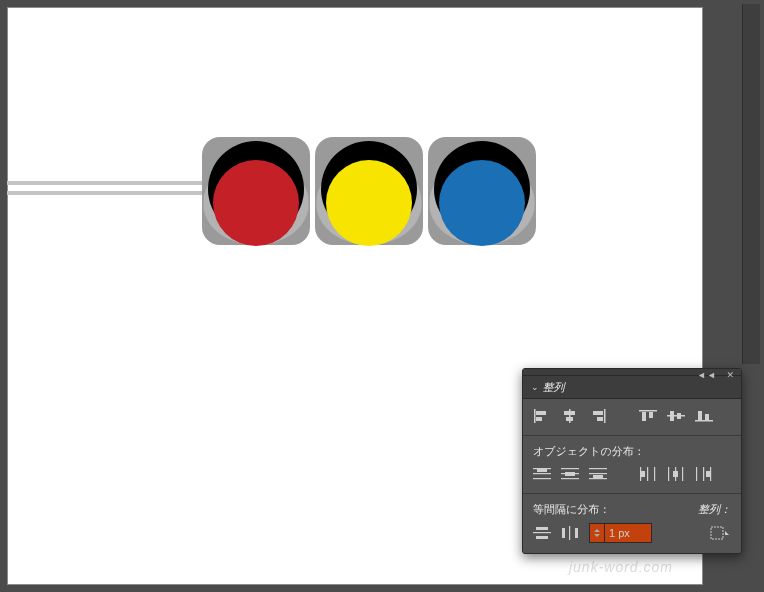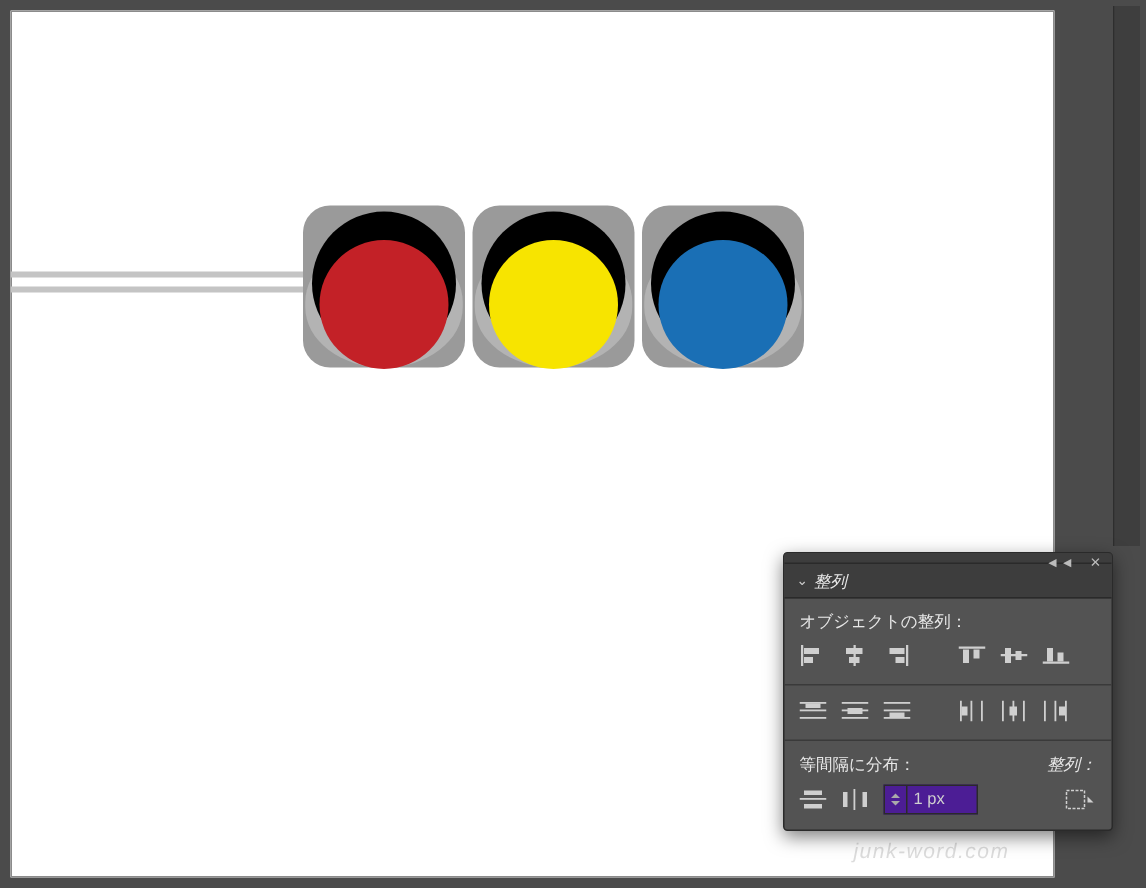--- a/index.html
+++ b/index.html
@@ -15,21 +15,21 @@
   .panel-header{display:flex;align-items:center;height:22px;background:#3d3d3d;border-bottom:1px solid #2a2a2a;padding:0 8px;}
   .panel-header .chev{margin-right:4px;font-size:9px;color:#cfcfcf;}
   .panel-header .title{font-size:11px;color:#eaeaea;font-style:italic;}
   .section{padding:8px 10px 10px 10px;border-bottom:1px solid #3a3a3a;}
   .section:last-child{border-bottom:none;}
   .section-label{font-size:11px;color:#e8e8e8;margin-bottom:6px;}
   .row{display:flex;align-items:center;gap:10px;}
   .right-label{margin-left:auto;color:#e8e8e8;font-style:italic;}
   .btn{width:18px;height:18px;display:flex;align-items:center;justify-content:center;background:transparent;border:none;padding:0;cursor:pointer;}
   .btn svg{display:block;}
-  .num-field{display:flex;align-items:center;height:18px;background:#4c1d95;border:1px solid #2a2a2a;}
+  .num-field{display:flex;align-items:center;height:18px;background:#c2410c;border:1px solid #2a2a2a;}
   .num-field .step{width:14px;height:100%;display:flex;flex-direction:column;align-items:center;justify-content:center;border-right:1px solid #2a2a2a;}
   .num-field .step div{width:0;height:0;border-left:3px solid transparent;border-right:3px solid transparent;}
   .num-field .step .up{border-bottom:3px solid #aaa;margin-bottom:2px;}
   .num-field .step .dn{border-top:3px solid #aaa;}
   .num-field input{width:42px;height:100%;background:transparent;border:none;color:#cfcfcf;font-size:11px;padding:0 0 0 4px;outline:none;}
   .flyout{width:22px;height:18px;display:flex;align-items:center;justify-content:center;margin-left:auto;}
   .flyout svg{display:block;}
 
   
   .pole-line{position:absolute;height:4px;background:#c4c4c4;}
@@ -77,21 +77,20 @@
         <span>◄◄</span>
         <span>✕</span>
       </div>
     </div>
     <div class="panel-header">
       <span class="chev">⌄</span>
       <span class="title">整列</span>
     </div>
 
     <div class="section">
-      <div class="section-label">オブジェクトの整列：</div>
       <div class="row">
         <button class="btn">
             <svg width="18" height="14">
               <rect x="1" y="0" width="1.5" height="14" fill="#cfcfcf"></rect>
               <rect x="3" y="2" width="10" height="4" fill="#cfcfcf"></rect>
               <rect x="3" y="8" width="6" height="4" fill="#cfcfcf"></rect>
             </svg>
           </button>
         <button class="btn">
             <svg width="18" height="14">
@@ -126,20 +125,21 @@
             <svg width="18" height="14">
               <rect x="0" y="11" width="18" height="1.5" fill="#cfcfcf"></rect>
               <rect x="3" y="2" width="4" height="9" fill="#cfcfcf"></rect>
               <rect x="10" y="5" width="4" height="6" fill="#cfcfcf"></rect>
             </svg>
           </button>
       </div>
     </div>
 
     <div class="section">
+      <div class="section-label">オブジェクトの分布：</div>
       <div class="row">
         <button class="btn">
             <svg width="18" height="14">
               <rect x="0" y="1" width="18" height="1.2" fill="#cfcfcf"></rect>
               <rect x="0" y="6" width="18" height="1.2" fill="#cfcfcf"></rect>
               <rect x="0" y="11" width="18" height="1.2" fill="#cfcfcf"></rect>
               <rect x="4" y="2" width="10" height="3" fill="#cfcfcf"></rect>
             </svg>
           </button>
         <button class="btn">

